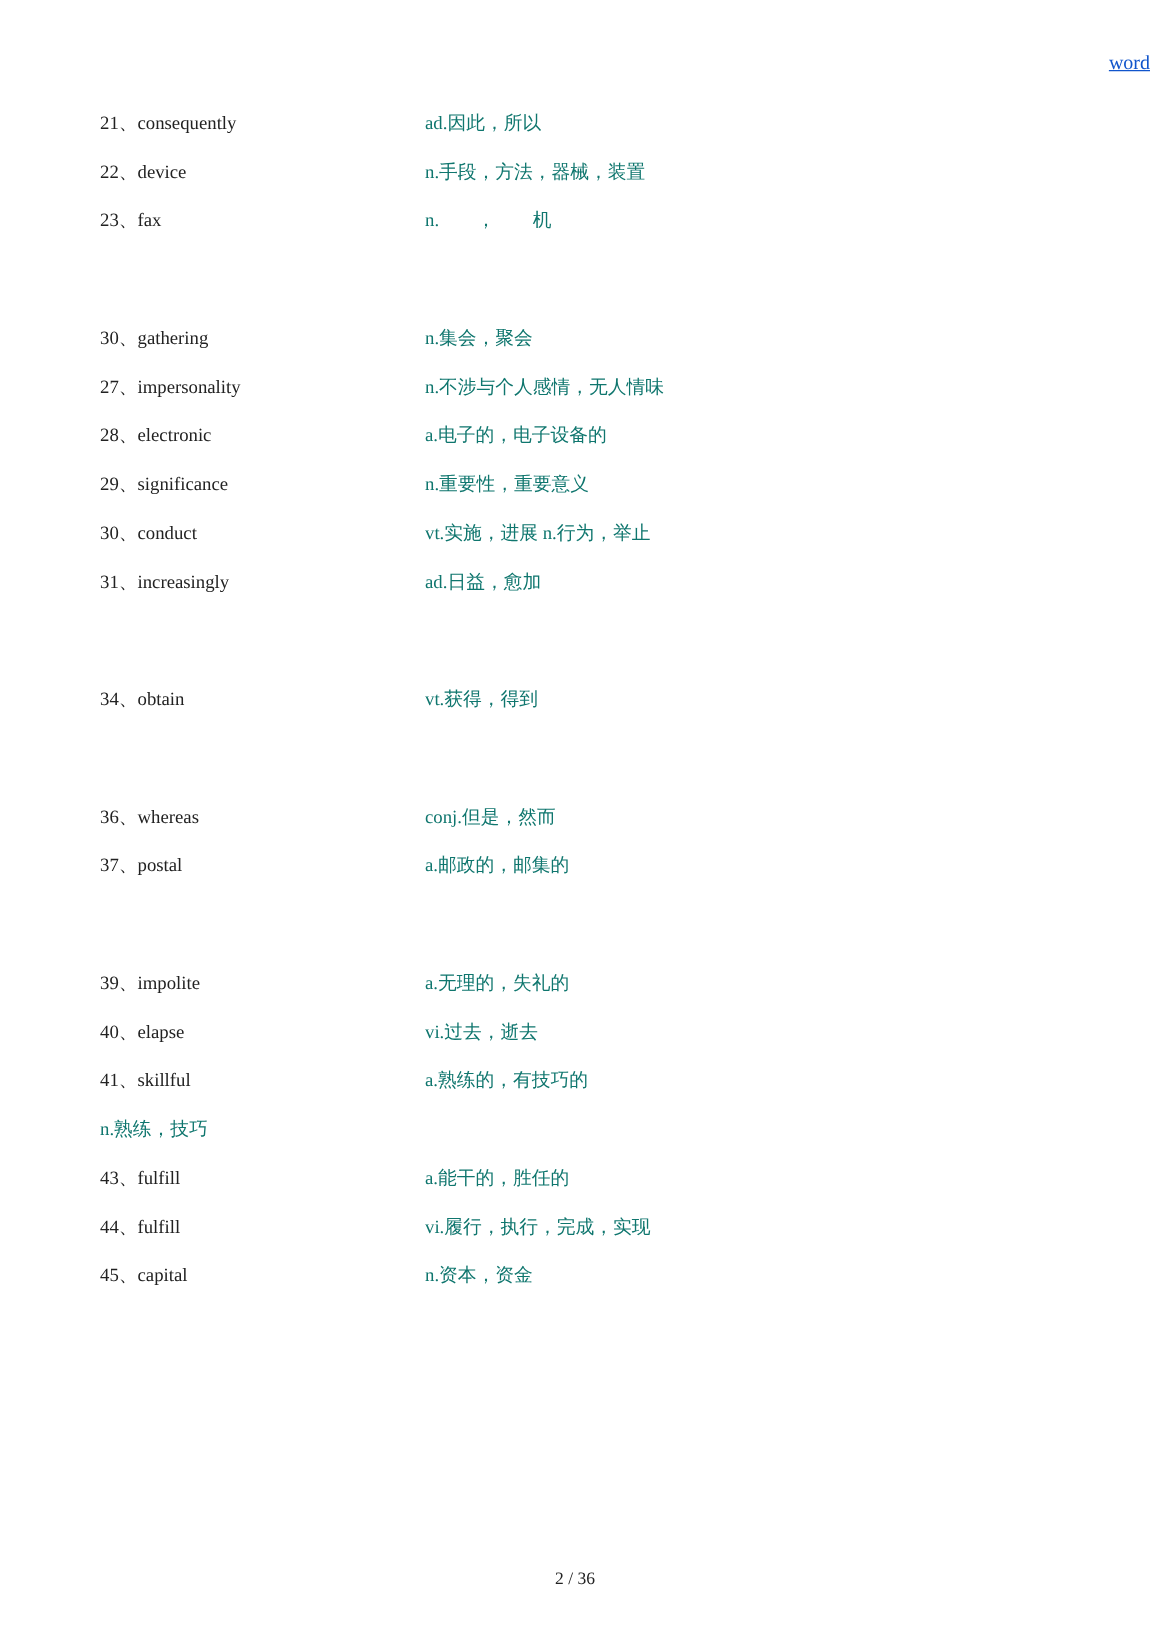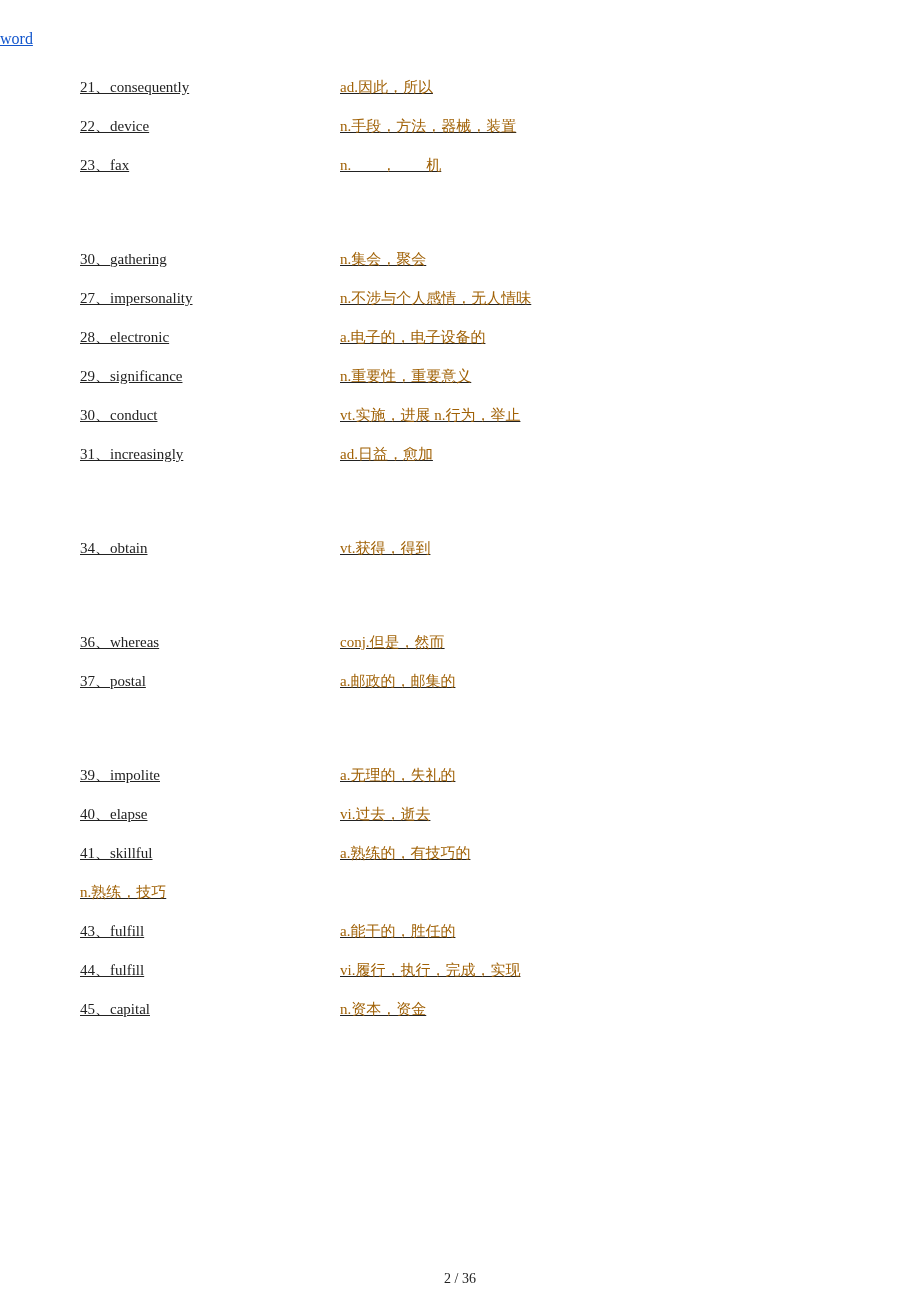--- a/index.html
+++ b/index.html
@@ -12,60 +12,59 @@
       background: #ffffff;
       font-family: "SimSun", "宋体", serif;
       font-size: 15px;
       color: #222222;
       width: 920px;
       min-height: 1302px;
       position: relative;
     }
 
     .page-title {
-      text-align: left;
-      padding-top: 30px;
+      text-align: right;
+      padding-top: 42px;
       padding-bottom: 20px;
     }
 
     .page-title a {
       color: #1155cc;
       text-decoration: underline;
       font-size: 16px;
     }
 
     .word-list {
       padding: 0 80px;
-      text-decoration: underline;
     }
 
     .word-entry {
       display: flex;
       align-items: baseline;
       padding: 6px 0;
       line-height: 1.8;
     }
 
     .word-entry .num-word {
       min-width: 260px;
       color: #222;
     }
 
     .word-entry .definition {
-      color: #a16207;
+      color: #0f766e;
     }
 
     .spacer-lg {
       height: 55px;
     }
 
     .page-footer {
       text-align: center;
       position: absolute;
-      bottom: 15px;
+      bottom: 30px;
       width: 100%;
       font-size: 14px;
       color: #222;
     }
   </style>
 </head>
 <body>
 
 <div class="page-title">
   <a href="#">word</a>

